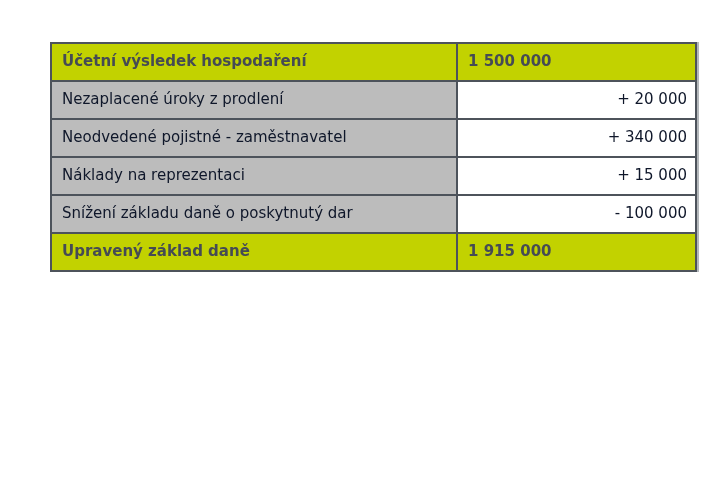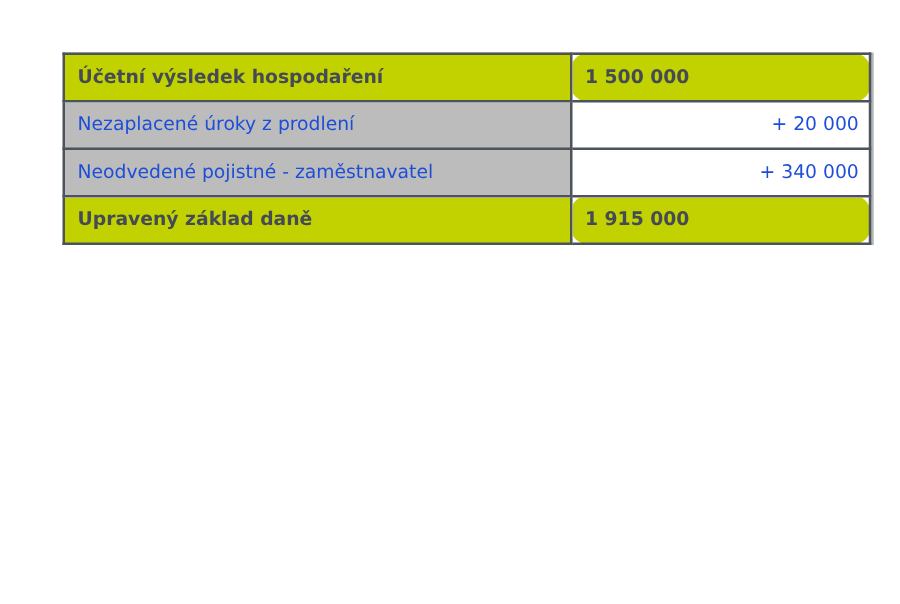--- a/index.html
+++ b/index.html
@@ -19,31 +19,31 @@
   table.tax-table {
     border-collapse: collapse;
     width: 617px;
     table-layout: fixed;
     box-shadow: 2px 0 0 0 #b3b7ba;
   }
   table.tax-table td {
     border: 2px solid #4d535b;
     font-size: 15px;
     line-height: 1.42;
-    color: #1d4ed8;
+    color: #0f172a;
     vertical-align: middle;
     padding: 5px 8px 5px 10px;
     white-space: pre-line;
     overflow: hidden;
   }
   table.tax-table tr {
     height: 38px;
   }
   td.col-label { width: 386px; }
-  td.col-value { width: 219px; padding-left: 9px; border-radius: 12px; }
+  td.col-value { width: 219px; padding-left: 9px; }
   tr.row-normal td.col-label { background: #bcbcbc; }
   tr.row-normal td.col-value { background: #ffffff; text-align: right; }
   tr.row-highlight td {
     background: #c2d200;
     font-weight: bold;
     color: #454b54;
   }
 </style>
 </head>
 <body>
@@ -56,19 +56,27 @@
         <td class="col-value">1 500 000</td>
       </tr>
       <tr class="row-normal">
         <td class="col-label">Nezaplacené úroky z prodlení</td>
         <td class="col-value">+ 20 000</td>
       </tr>
       <tr class="row-normal">
         <td class="col-label">Neodvedené pojistné - zaměstnavatel</td>
         <td class="col-value">+ 340 000</td>
       </tr>
+      <tr class="row-normal">
+        <td class="col-label">Náklady na reprezentaci</td>
+        <td class="col-value">+ 15 000</td>
+      </tr>
+      <tr class="row-normal">
+        <td class="col-label">Snížení základu daně o poskytnutý dar</td>
+        <td class="col-value">- 100 000</td>
+      </tr>
       <tr class="row-highlight">
         <td class="col-label">Upravený základ daně</td>
         <td class="col-value">1 915 000</td>
       </tr>
     </tbody>
   </table>
 </div>
 
 </body></html>

